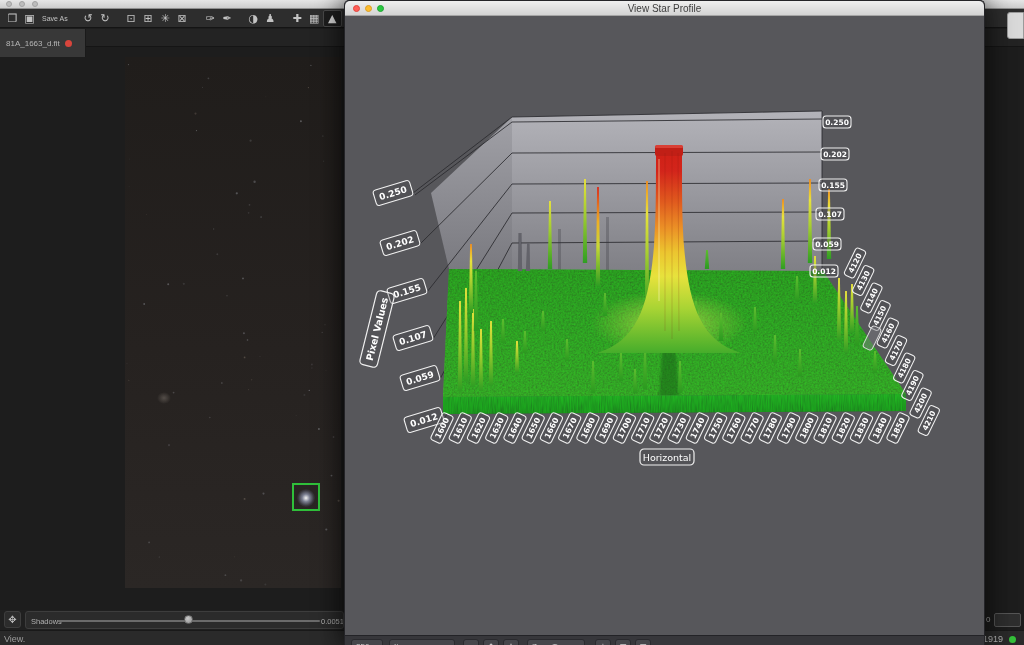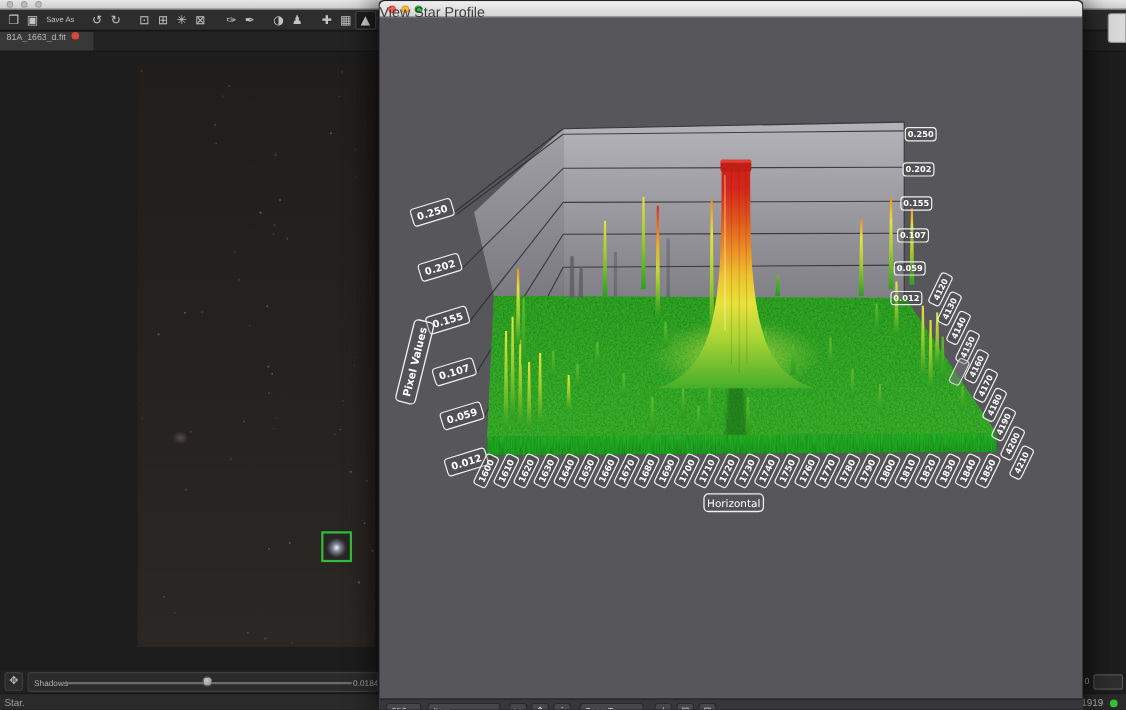--- a/index.html
+++ b/index.html
@@ -14,22 +14,22 @@
     background:#bdbdbd;border:1px solid #a2a2a2;box-sizing:border-box;}
   #main-toolbar{position:absolute;left:0;top:9px;width:1024px;height:19px;background:#2d2d2d;
     border-bottom:1px solid #141414;display:flex;align-items:center;padding-left:4px;box-sizing:border-box;}
   .tbi{display:inline-flex;align-items:center;justify-content:center;width:17px;height:15px;
     color:#c3c3c3;font-size:11px;line-height:15px;font-family:"DejaVu Sans",sans-serif;flex:0 0 auto;}
   .tbi.active{background:#1e1e1e;border:1px solid #4a4a4a;border-radius:2px;color:#d8d8d8;}
   .tbi.dark{color:#0d0d0d;text-shadow:0 0 1px #8a8a8a;}
   .tbtext{color:#c3c3c3;font-size:7px;padding:0 4px;flex:0 0 auto;}
   #tab-bar{position:absolute;left:0;top:29px;width:1024px;height:17px;background:#232323;
     border-bottom:1px solid #151515;}
-  #tab-active{position:absolute;left:0;top:0;height:17px;width:86px;background:#383838;
-    border-right:1px solid #1a1a1a;display:flex;align-items:flex-start;padding:0 6px;box-sizing:border-box;}
+  #tab-active{position:absolute;left:0;top:0;height:28px;width:86px;background:#383838;
+    border-right:1px solid #1a1a1a;display:flex;align-items:center;padding:0 6px;box-sizing:border-box;}
   #tab-active .lbl{color:#b5b5b5;font-size:8px;white-space:nowrap;overflow:hidden;}
   #tab-close{width:7px;height:7px;border-radius:50%;background:#d8453c;margin-left:5px;flex:0 0 auto;}
 
   
   #image-panel{position:absolute;left:125px;top:57px;width:216px;height:531px;
     background:linear-gradient(180deg,#201d1b 0%,#262220 55%,#2b2725 100%);overflow:hidden;}
   #fuzzy-blob{position:absolute;left:32px;top:335px;width:14px;height:12px;border-radius:50%;
     background:radial-gradient(ellipse at center,rgba(200,188,175,.28),rgba(200,188,175,0) 70%);}
   #star-selection-box{position:absolute;left:167px;top:426px;width:28px;height:28px;
     border:2px solid #2fbf3a;box-sizing:border-box;}
@@ -60,21 +60,21 @@
     border:1px solid #555;border-radius:2px;box-sizing:border-box;}
   #corner-fragment{position:absolute;left:1007px;top:12px;width:17px;height:27px;background:#d9d9d9;
     border:1px solid #9a9a9a;border-radius:3px 0 0 3px;box-sizing:border-box;}
 
   
   #profile-window{position:absolute;left:344px;top:0;width:641px;height:645px;background:#57575b;
     border:1px solid #242428;border-bottom:none;border-radius:5px 5px 0 0;box-sizing:border-box;
     box-shadow:-6px 0 24px rgba(0,0,0,.5), 6px 0 24px rgba(0,0,0,.4);overflow:hidden;}
   #profile-titlebar{position:absolute;left:0;top:0;width:100%;height:14px;
     background:linear-gradient(#efefef,#d3d3d3);border-bottom:1px solid #a5a5a5;border-radius:5px 5px 0 0;}
-  #profile-title{position:absolute;left:0;top:2px;width:100%;font-size:13px;color:#3d3d3d;}
+  #profile-title{position:absolute;left:0;top:2px;width:100%;text-align:center;font-size:10px;color:#3d3d3d;}
   .tl{position:absolute;top:3.5px;width:7px;height:7px;border-radius:50%;box-sizing:border-box;}
   #tl-close{left:8px;background:#ff5f57;border:1px solid #e0443e;}
   #tl-min{left:20px;background:#febc2e;border:1px solid #d89e24;}
   #tl-zoom{left:32px;background:#28c840;border:1px solid #1ea433;}
   #plot-svg{position:absolute;left:0;top:0;width:641px;height:645px;}
 
   #profile-toolbar{position:absolute;left:0;top:634px;width:641px;height:30px;background:#37373b;
     border-top:1px solid #232327;}
   .pt-ctl{position:absolute;top:3px;height:15px;background:#46464b;border:1px solid #2a2a2e;border-radius:3px;
     color:#cfcfcf;font-size:8px;line-height:14px;box-sizing:border-box;padding:0 4px;white-space:nowrap;}
@@ -192,30 +192,30 @@
     <div id="selected-star"></div>
     <div id="star-selection-box"></div>
   </div>
 
   <div id="shadows-row">
     <div id="pan-button">✥</div>
     <div id="shadows-panel">
       <span id="shadows-label">Shadows</span>
       <div id="shadows-track"></div>
       <div id="shadows-thumb"></div>
-      <span id="shadows-value">0.0184</span>
+      <span id="shadows-value">0.0051</span>
     </div>
   </div>
 
   <div id="mini-field-label">0</div>
   <div id="mini-field-box"></div>
   <div id="corner-fragment"></div>
 
   <div id="status-bar">
-    <span id="status-ready">Star.</span>
+    <span id="status-ready">View.</span>
     <span id="status-size">1919</span>
     <span id="status-dot"></span>
   </div>
 </div>
 
 <div id="profile-window">
 
   <svg id="plot-svg" viewBox="0 0 641 645">
     <defs>
       <linearGradient id="wallGrad" x1="0" y1="110" x2="0" y2="272" gradientUnits="userSpaceOnUse">

